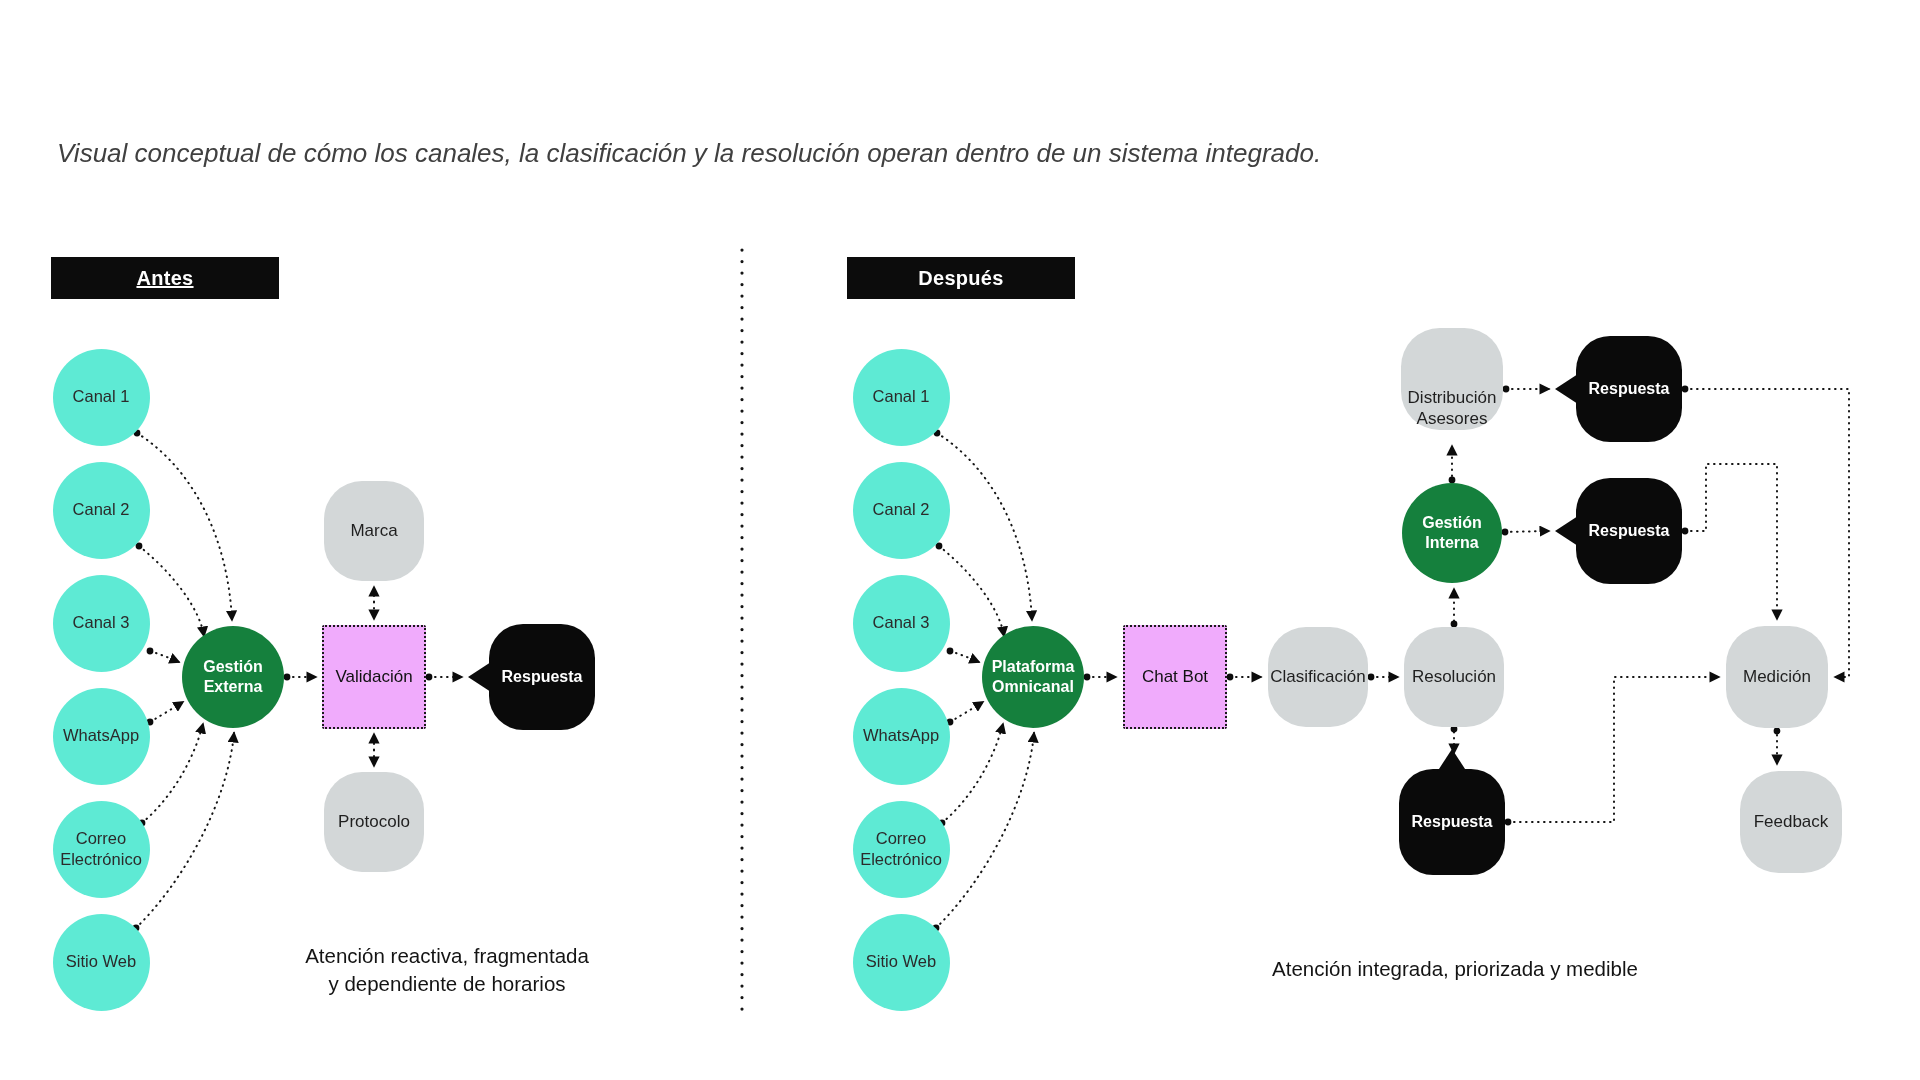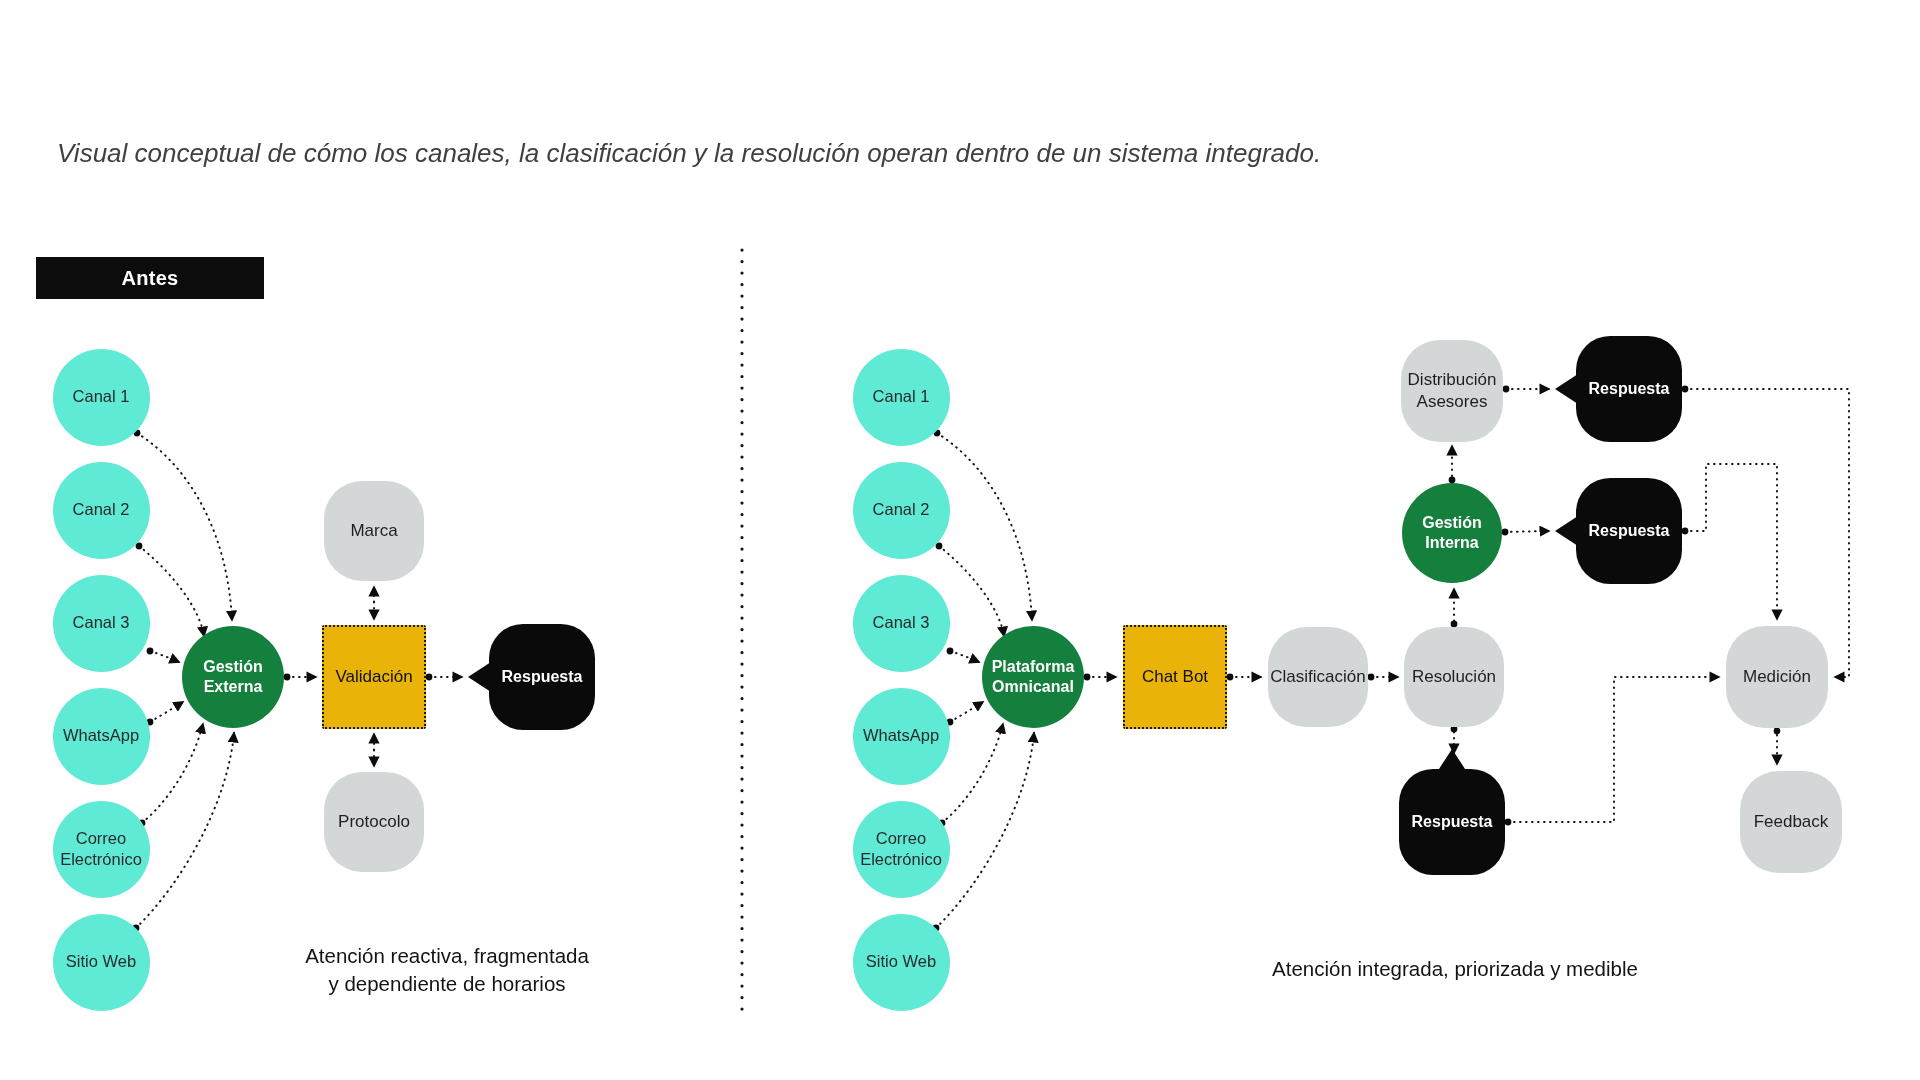--- a/index.html
+++ b/index.html
@@ -15,35 +15,35 @@
   }
   .subtitle{
     position:absolute;left:57px;top:138px;margin:0;
     font-size:26px;font-style:italic;font-weight:400;color:#404040;white-space:nowrap;
   }
   .panel-header{
     position:absolute;width:228px;height:42px;background:#0c0c0c;color:#fff;
     display:flex;align-items:center;justify-content:center;
     font-size:20px;font-weight:700;letter-spacing:.3px;
   }
-  #header-antes{left:36px;top:257px;}
+  #header-antes{left:51px;top:257px;text-decoration:underline;}
   #header-despues{left:847px;top:257px;}
   #wires{position:absolute;left:0;top:0;width:1920px;height:1080px;}
   .wire{fill:none;stroke:#151515;stroke-width:2;stroke-dasharray:.6 5.4;stroke-linecap:round;}
   .divider{fill:none;stroke:#151515;stroke-width:3.2;stroke-dasharray:.1 11.4;stroke-linecap:round;}
   .wdot{fill:#0c0c0c;stroke:none;}
   .node{
     position:absolute;display:flex;align-items:center;justify-content:center;
     text-align:center;box-sizing:border-box;
   }
   .node .label{font-size:16.5px;line-height:1.28;color:#2b2b2b;}
   .circle{background:#5eead4;border-radius:50%;}
   .squircle{background:#d3d7d8;border-radius:38%;}
   .squircle .label{font-size:17px;color:#1f1f1f;}
-  .dotted-box{background:#eab308;border:2.6px dotted #1a1a1a;border-radius:2px;}
+  .dotted-box{background:#f0abfc;border:2.6px dotted #1a1a1a;border-radius:2px;}
   .dotted-box .label{font-size:17px;color:#111;}
   .black-circle{background:#15803d;border-radius:50%;}
   .black-squircle{background:#0a0a0a;border-radius:34px;}
   .black-circle .label,.black-squircle .label{color:#ffffff;font-weight:700;font-size:16px;}
   .tail{position:absolute;width:0;height:0;}
   .tail-left .tail{
     left:-21px;top:50%;transform:translateY(-50%);
     border-top:15px solid transparent;border-bottom:15px solid transparent;
     border-right:23px solid #0a0a0a;
   }
@@ -60,20 +60,23 @@
 </style>
 </head>
 <body>
 
 <div id="stage">
 
   <p class="subtitle">Visual conceptual de cómo los canales, la clasificación y la resolución operan dentro de un sistema integrado.</p>
 
   <div class="panel-header" id="header-antes">
     <span>Antes</span>
+  </div>
+  <div class="panel-header" id="header-despues">
+    <span>Después</span>
   </div>
 
   <svg id="wires" xmlns="http://www.w3.org/2000/svg">
     <defs>
       <marker id="ah" viewBox="0 0 10 10" refX="8.5" refY="5" markerWidth="5.6" markerHeight="5.6" orient="auto-start-reverse">
         <path d="M0,0 L10,5 L0,10 z" fill="#0c0c0c"></path>
       </marker>
     </defs>
   <path d="M137,433 C195,470 228,540 232,620" class="wire" marker-end="url(#ah)"></path>
       <circle cx="137" cy="433" r="3.4" class="wdot"></circle>
@@ -192,21 +195,21 @@
       </div>
       <div class="node dotted-box" style="left: 1123px; top: 625px; width: 104px; height: 104px; justify-content: center;">
         <div class="label">Chat Bot</div>
       </div>
       <div class="node squircle" style="left: 1268px; top: 627px; width: 100px; height: 100px;">
         <div class="label">Clasificación</div>
       </div>
       <div class="node squircle" style="left: 1404px; top: 627px; width: 100px; height: 100px;">
         <div class="label">Resolución</div>
       </div>
-      <div class="node squircle" style="left: 1401px; top: 340px; width: 102px; height: 102px;">
+      <div class="node squircle" style="left: 1401px; top: 328px; width: 102px; height: 102px; align-items: flex-end;">
         <div class="label">Distribución<br>Asesores</div>
       </div>
       <div class="node black-circle" style="left: 1402px; top: 483px; width: 100px; height: 100px;">
         <div class="label">Gestión<br>Interna</div>
       </div>
       <div class="node black-squircle tail-left" style="left: 1576px; top: 336px; width: 106px; height: 106px;">
         <i class="tail"></i>
         <div class="label">Respuesta</div>
       </div>
       <div class="node black-squircle tail-left" style="left: 1576px; top: 478px; width: 106px; height: 106px;">

